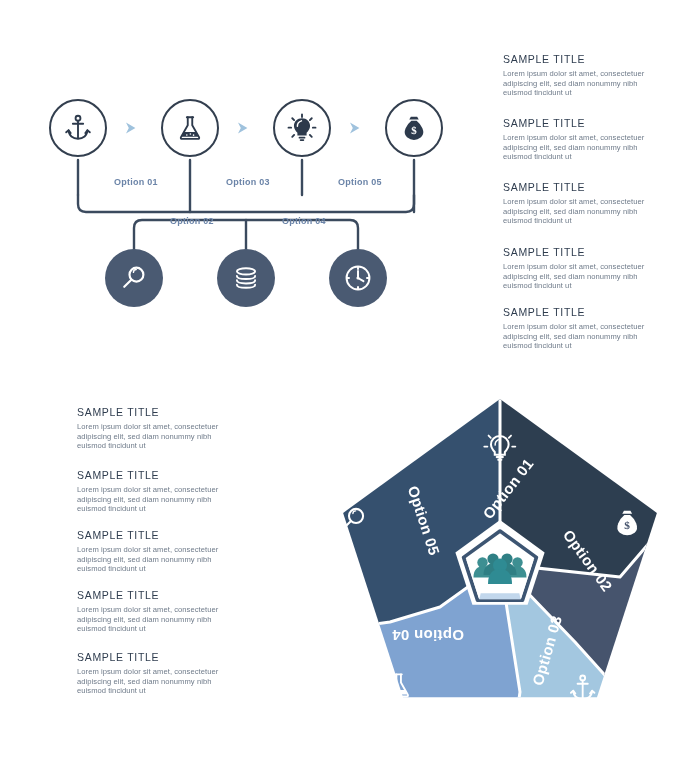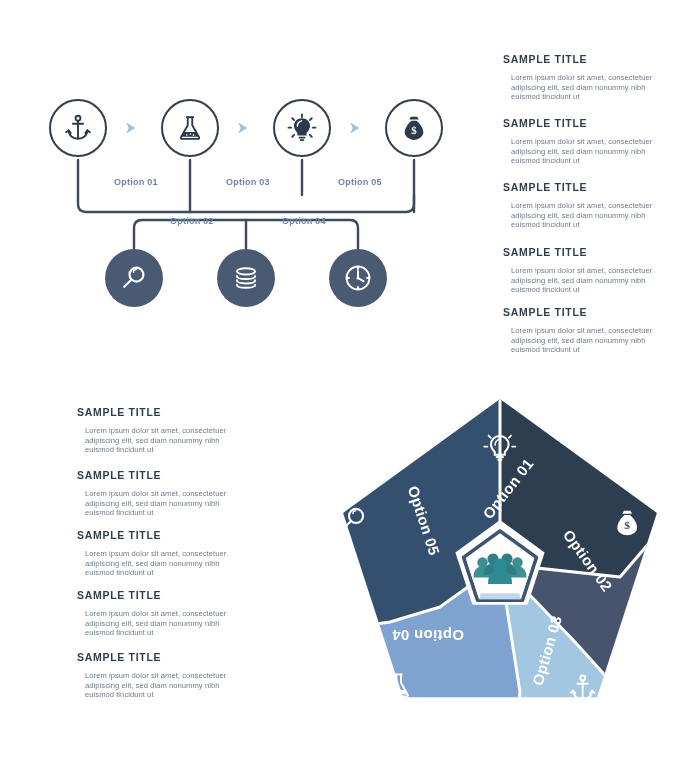--- a/index.html
+++ b/index.html
@@ -10,31 +10,31 @@
     position:relative;
     overflow:hidden;
     -webkit-font-smoothing:antialiased;
   }
   .stage{position:absolute;left:0;top:0;width:696px;height:760px;}
 
   
   .txt-block{position:absolute;}
   .txt-title{
     font-size:10.5px;
-    font-weight:bold;
+    font-weight:normal;
     letter-spacing:.7px;
     color:#2f3d4f;
     margin:0 0 4px 0;
     line-height:12px;
   }
   .txt-body{
     font-size:7.6px;
     line-height:9.6px;
     color:#6f7b8a;
-    margin:8px;
+    margin:0;
     letter-spacing:.05px;
   }
   .txt-right .txt-body{width:160px;}
   .txt-left .txt-body{width:158px;}
 
   
   .tl-circle{
     position:absolute;
     width:58px;height:58px;
     border-radius:50%;

